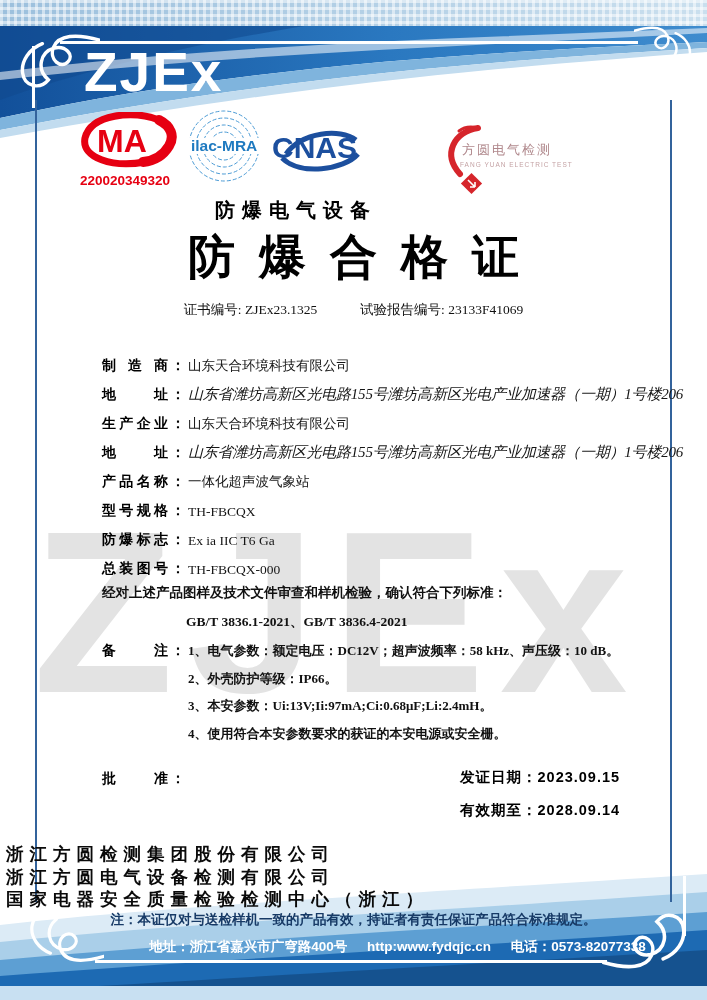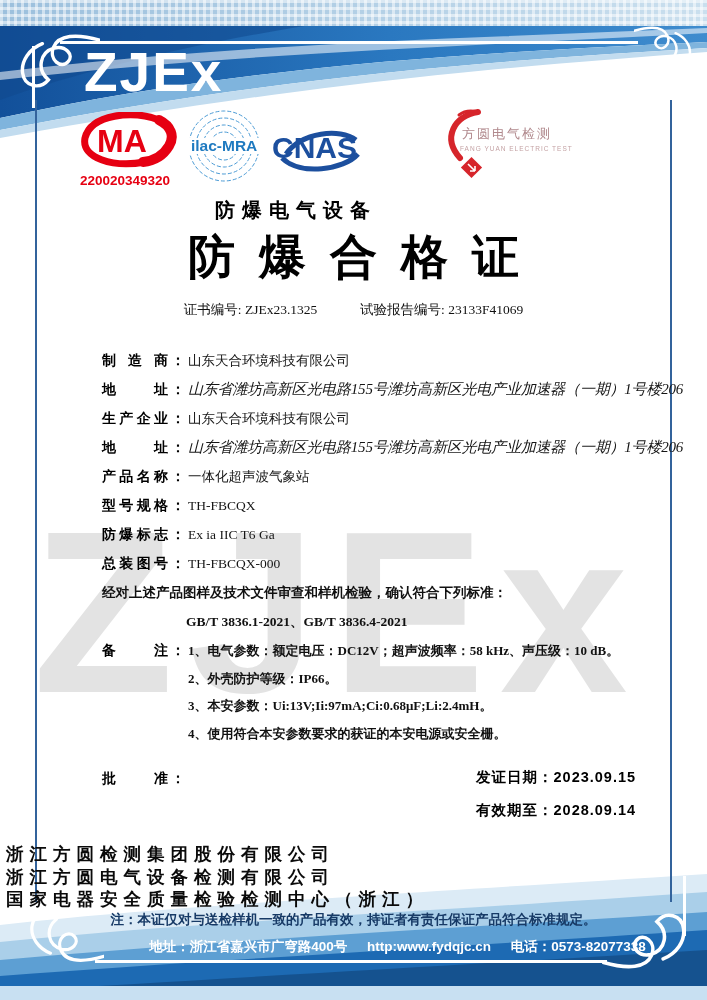--- a/index.html
+++ b/index.html
@@ -33,58 +33,58 @@
 
   
   .marks{position:absolute;left:60px;top:106px;width:600px;height:92px;z-index:5;}
   .cma{position:absolute;left:10px;top:6px;width:110px;text-align:center;}
   .cma-num{color:#e60012;font-weight:700;font-size:13.5px;margin-top:1px;letter-spacing:0;}
   .ilac{position:absolute;left:126px;top:2px;}
   .cnasbox{position:absolute;left:212px;top:4px;display:flex;}
   .cnas-side{margin-left:4px;line-height:13px;}
   .cnas-side .cn{color:#1c4f9e;font-size:11px;font-weight:700;display:block;}
   .cnas-side .en{color:#222;font-size:9.5px;font-weight:700;display:block;letter-spacing:.5px;}
-  .fy{position:absolute;left:366px;top:0px;}
+  .fy{position:absolute;left:366px;top:16px;}
 
   
   .subtitle{position:absolute;left:0;top:197px;width:585px;text-align:center;z-index:5;
     font-size:20px;font-weight:800;color:#000;letter-spacing:7px;text-indent:7px;}
   .maintitle{position:absolute;left:0;top:226px;width:707px;text-align:center;z-index:5;
     font-size:47px;font-weight:900;color:#000;letter-spacing:24px;text-indent:24px;
     font-family:"Liberation Sans",sans-serif;}
   .certline{position:absolute;left:0;top:301px;width:707px;text-align:center;z-index:5;
     font-size:13.5px;color:#111;font-family:"Liberation Serif",serif;}
   .certline .gap{display:inline-block;width:36px;}
 
   
   .wm{position:absolute;left:33px;top:498px;z-index:1;color:#e3e3e3;
       font-size:230px;line-height:230px;font-weight:700;letter-spacing:15px;
       font-family:"Liberation Sans",sans-serif;user-select:none;}
 
   
   .body{position:absolute;left:102px;top:346px;width:545px;z-index:5;}
-  .row{display:flex;align-items:center;height:29px;}
+  .row{display:flex;align-items:flex-end;height:29px;}
   .lbl{display:inline-block;width:66px;text-align:justify;text-align-last:justify;
        font-size:14px;color:#000;font-weight:600;flex:none;}
   .colon{width:20px;text-align:center;font-size:14px;color:#000;flex:none;font-weight:600;}
   .val{font-family:"Liberation Serif",serif;font-size:13.5px;color:#151515;white-space:nowrap;}
   .val.addr{font-size:15px;letter-spacing:-.2px;font-style:italic;}
   .confirm{font-size:13.5px;font-weight:600;color:#111;margin-top:6px;height:29px;
            font-family:"Liberation Serif",serif;}
   .standards{font-family:"Liberation Serif",serif;font-size:13.5px;font-weight:600;color:#111;
              padding-left:84px;height:29px;}
   .remarks{display:flex;align-items:baseline;margin-top:0;}
   .rline{font-family:"Liberation Serif",serif;font-size:13px;font-weight:600;color:#111;
          height:27.5px;white-space:nowrap;}
 
   
   .approve{position:absolute;left:102px;top:770px;display:flex;z-index:5;}
   .dates{position:absolute;left:460px;top:768px;z-index:5;font-weight:700;font-size:14.5px;
          color:#000;letter-spacing:1px;}
-  .dates div{margin-bottom:14px;white-space:nowrap;margin-left:16px;}
+  .dates div{margin-bottom:14px;white-space:nowrap;}
 
   
   .companies{position:absolute;left:0;top:842px;width:707px;text-align:left;z-index:5;
     font-family:"Liberation Serif",serif;font-weight:700;font-size:17.5px;color:#0a0a0a;}
   .companies div{height:22.5px;letter-spacing:6px;text-indent:6px;white-space:nowrap;}
   .fnote{position:absolute;left:0;top:911px;width:707px;text-align:center;z-index:6;
     font-size:13.5px;font-weight:700;color:#173a66;}
   .faddr{position:absolute;left:0;top:938px;width:707px;text-align:center;z-index:6;
     font-size:13.5px;font-weight:700;color:#fff;padding-left:44px;}
   .faddr span{margin:0 8px;}

